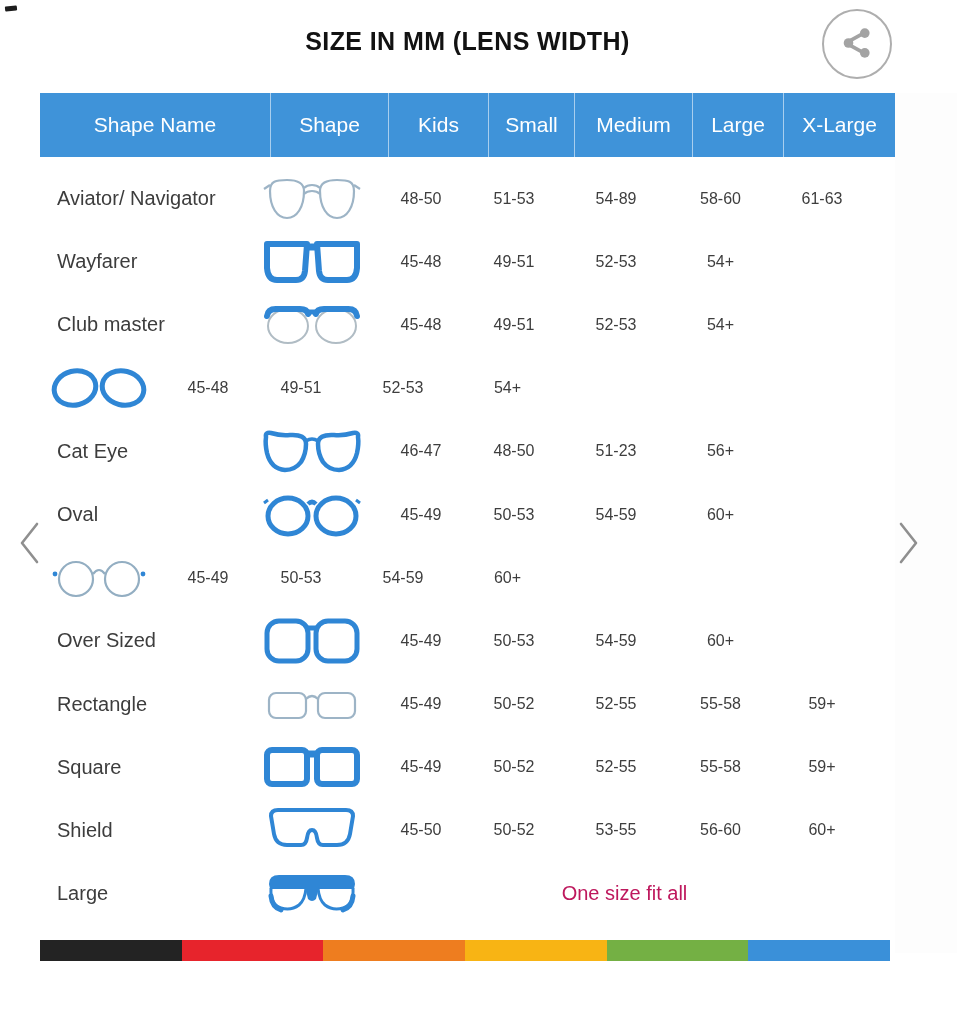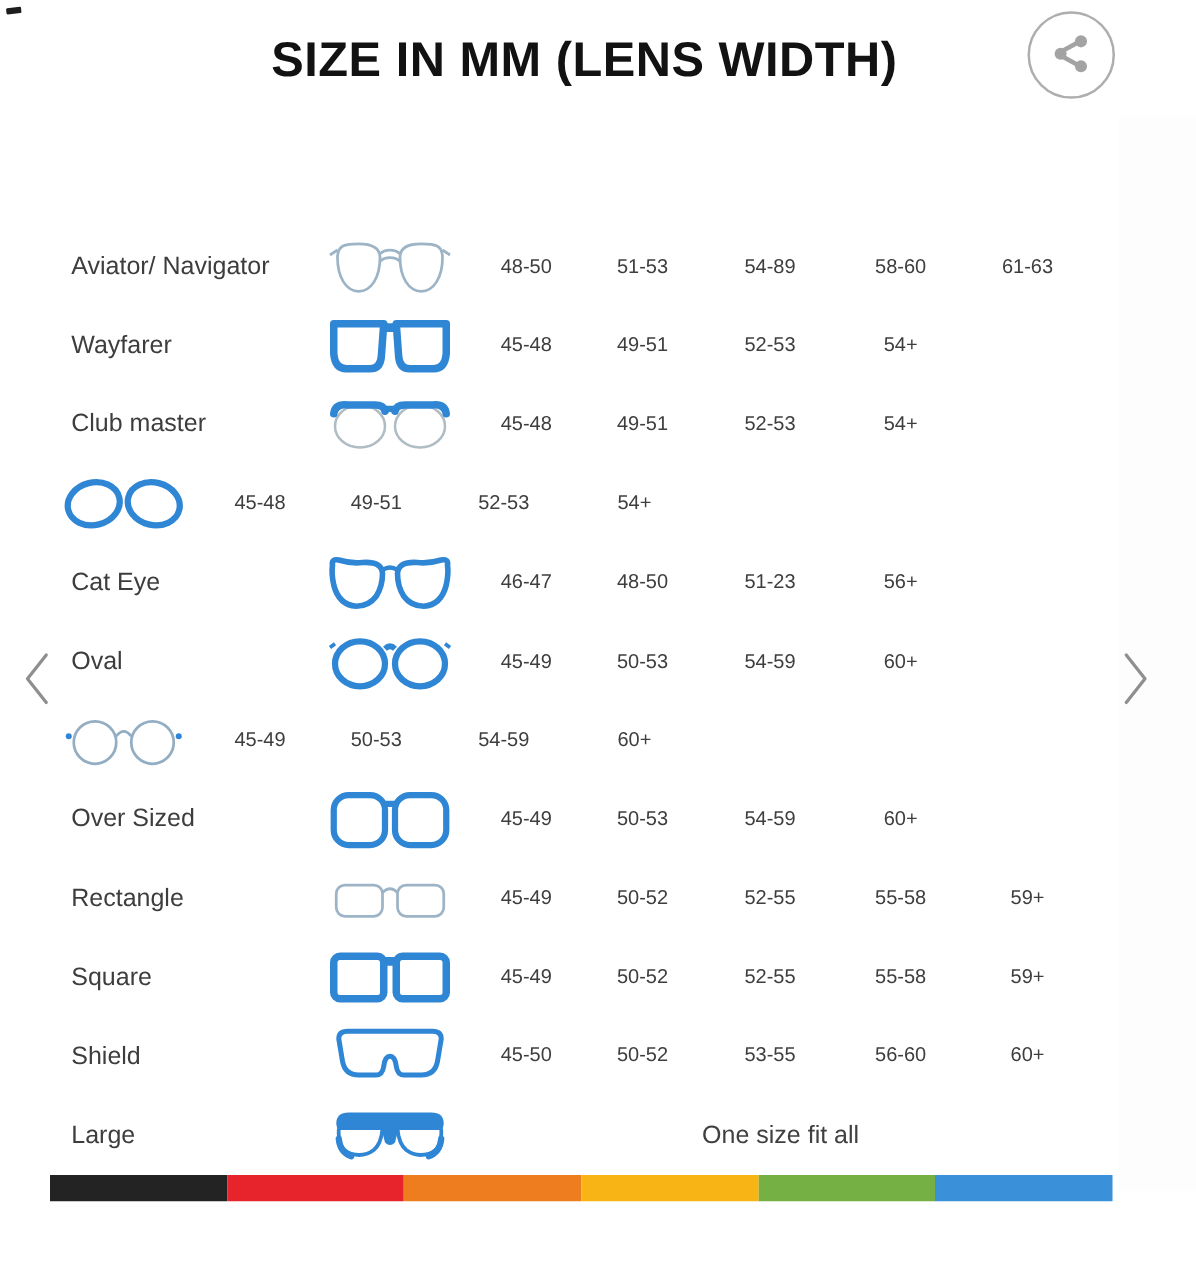--- a/index.html
+++ b/index.html
@@ -3,46 +3,46 @@
 <meta charset="utf-8">
 <style>
   html,body{margin:0;padding:0;background:#fff;}
   #page{position:relative;width:957px;height:1024px;background:#ffffff;overflow:hidden;
         font-family:"Liberation Sans","DejaVu Sans",sans-serif;}
 
   .corner-mark{position:absolute;left:5px;top:6px;width:12px;height:5px;background:#1d1d1d;
                transform:rotate(-6deg);border-radius:1px;}
 
   .title{position:absolute;left:40px;top:27px;width:855px;text-align:center;
-         font-size:39px;font-weight:700;color:#121212;letter-spacing:.4px;white-space:nowrap;}
+         font-size:25px;font-weight:700;color:#121212;letter-spacing:.4px;white-space:nowrap;}
 
   .share-btn{position:absolute;left:822px;top:9px;width:70px;height:70px;border:2.5px solid #aeaeae;
              border-radius:50%;background:#fff;display:flex;align-items:center;justify-content:center;
              box-sizing:border-box;cursor:pointer;}
 
   
   .table-header{position:absolute;left:40px;top:93px;width:855px;height:64px;background:#3f93d9;
                 display:flex;align-items:stretch;}
   .hc{display:flex;align-items:center;justify-content:center;color:#fff;font-size:21px;}
   .hc + .hc{border-left:1px solid rgba(255,255,255,.55);}
   .c0{width:230px;box-sizing:border-box;}
   .c1{width:118px;box-sizing:border-box;}
   .c2{width:100px;box-sizing:border-box;}
   .c3{width:86px;box-sizing:border-box;}
   .c4{width:118px;box-sizing:border-box;}
   .c5{width:91px;box-sizing:border-box;}
   .c6{width:112px;box-sizing:border-box;}
 
-  #table-body{position:absolute;left:40px;top:172px;width:855px;padding-top:10px;}
+  #table-body{position:absolute;left:40px;top:157px;width:855px;padding-top:10px;}
   .row{display:flex;align-items:center;height:63.2px;}
   .cell{display:flex;align-items:center;justify-content:center;}
   .cell.name{justify-content:flex-start;padding-left:17px;width:213px;
              font-size:20px;color:#3d3d3d;}
   .cell.num{font-size:16px;color:#3e3e3e;}
-  .cell.span{width:507px;font-size:20px;color:#404040;justify-content:center;}
+  .cell.span{width:507px;font-size:20px;color:#be185d;justify-content:center;}
   .iconcell svg{display:block;}
 
   .nav-arrow{position:absolute;top:519px;width:34px;height:50px;display:flex;align-items:center;
              justify-content:center;background:transparent;border:none;padding:0;cursor:pointer;}
   #prev{left:12px;} #next{left:892px;}
 
   #stripe{position:absolute;left:40px;top:940px;width:850px;height:21px;display:flex;}
   #stripe div{flex:1 1 0;}
 
   .right-gutter{position:absolute;left:895px;top:93px;width:62px;height:860px;background:#fdfdfd;}
@@ -62,20 +62,29 @@
       <svg width="34" height="36" viewBox="0 0 24 25">
         <line x1="7.2" y1="10.8" x2="16.8" y2="5.6" stroke="#a3a3a3" stroke-width="2.6"></line>
         <line x1="7.2" y1="14.2" x2="16.8" y2="19.4" stroke="#a3a3a3" stroke-width="2.6"></line>
         <circle cx="17.5" cy="5.5" r="3.4" fill="#a3a3a3"></circle>
         <circle cx="6" cy="12.5" r="3.4" fill="#a3a3a3"></circle>
         <circle cx="17.5" cy="19.5" r="3.4" fill="#a3a3a3"></circle>
       </svg>
     </span>
   </button>
 
+  <div class="table-header" style="background: rgb(63, 147, 217);">
+    <div class="hc c0">Shape Name</div>
+    <div class="hc c1">Shape</div>
+    <div class="hc c2">Kids</div>
+    <div class="hc c3">Small</div>
+    <div class="hc c4">Medium</div>
+    <div class="hc c5">Large</div>
+    <div class="hc c6">X-Large</div>
+  </div>
 
   <div id="table-body">
       <div class="row">
         <div class="cell c0 name">Aviator/ Navigator</div>
         <div class="cell c1 iconcell">
           <svg width="100" height="52" viewBox="0 0 100 52">
             <path d="M8,18 C8,8 14,7 25,7 C36,7 42,10 42,18 C42,34 35,45 25,45 C15,45 8,34 8,18 Z" fill="none" stroke="#9db4c6" stroke-width="2.2"></path>
             <path d="M58,18 C58,10 64,7 75,7 C86,7 92,8 92,18 C92,34 85,45 75,45 C65,45 58,34 58,18 Z" fill="none" stroke="#9db4c6" stroke-width="2.2"></path>
             <path d="M42,15 C46,11 54,11 58,15 M42,21 C46,17 54,17 58,21" fill="none" stroke="#9db4c6" stroke-width="2.2"></path>
             <path d="M2,16 L8,12 M98,16 L92,12" stroke="#9db4c6" stroke-width="2.2"></path>

